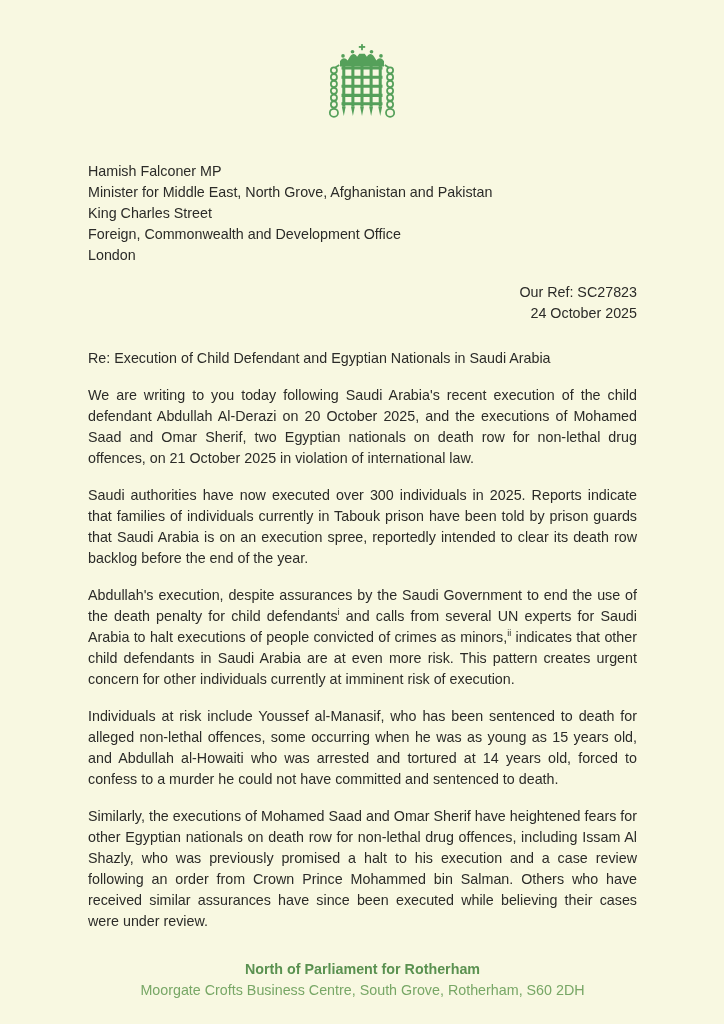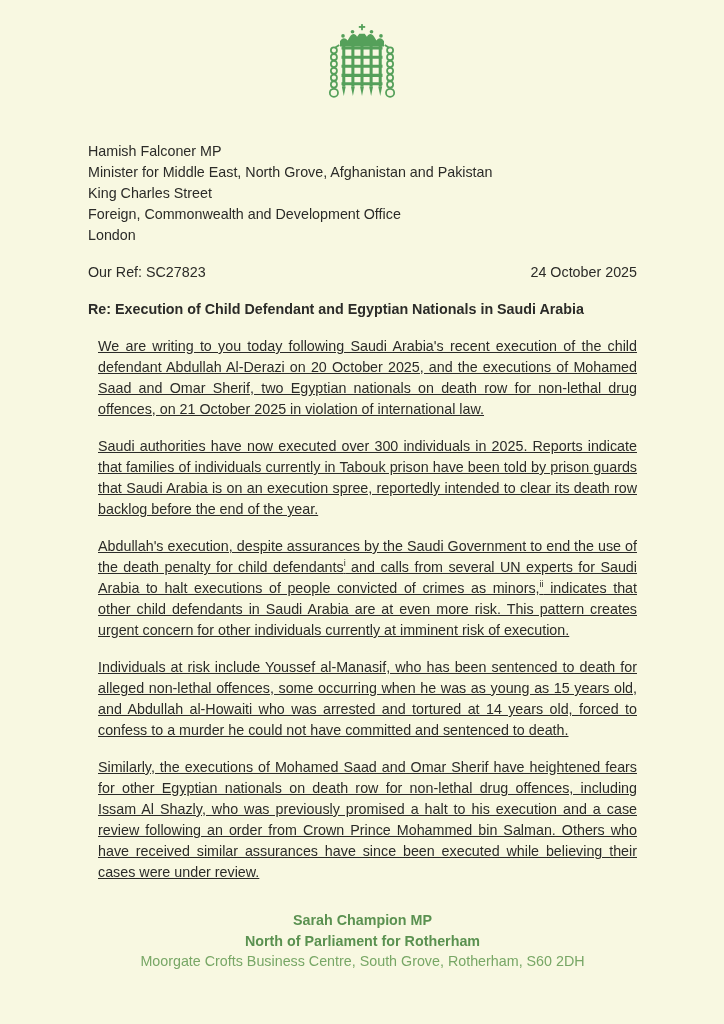--- a/index.html
+++ b/index.html
@@ -8,50 +8,50 @@
     background: #e8e8e8;
   }
   .page {
     position: relative;
     width: 724px;
     height: 1024px;
     margin: 0 auto;
     background: #f8f8e1;
     color: #2b2b28;
     box-sizing: border-box;
-    padding-top: 23px;
+    padding-top: 43px;
     overflow: hidden;
   }
   .logo-wrap {
     text-align: center;
     height: 82px;
   }
   .content {
     padding: 0 87px 0 88px;
     font-size: 14.3px;
     line-height: 21px;
   }
   .address-block {
     margin-top: 36px;
   }
   .ref-row {
     margin-top: 16px;
     display: flex;
     justify-content: space-between;
-    align-items: flex-start;
+    align-items: flex-end;
+    flex-direction: column;
   }
   .salutation { margin-top: 16px; }
   .subject {
-    margin-top: 16px;
-    font-weight: bold;
+    margin-top: 24px;
+    font-weight: normal;
   }
   .body-par {
-    margin: 16px 0 0 10px;
+    margin: 16px 0 0 0;
     text-align: justify;
-    text-decoration: underline;
   }
   sup.fn {
     font-size: 9px;
     line-height: 0;
     vertical-align: super;
   }
   .footer {
     margin-top: 27px;
     text-align: center;
     font-size: 14.3px;
@@ -149,20 +149,19 @@
 
     <p class="body-par">Saudi authorities have now executed over 300 individuals in 2025. Reports indicate that families of individuals currently in Tabouk prison have been told by prison guards that Saudi Arabia is on an execution spree, reportedly intended to clear its death row backlog before the end of the year.</p>
 
     <p class="body-par"><span>Abdullah's execution, despite assurances by the Saudi Government to end the use of the death penalty for child defendants</span><sup class="fn">i</sup><span> and calls from several UN experts for Saudi Arabia to halt executions of people convicted of crimes as minors,</span><sup class="fn">ii</sup><span> indicates that other child defendants in Saudi Arabia are at even more risk. This pattern creates urgent concern for other individuals currently at imminent risk of execution.</span></p>
 
     <p class="body-par">Individuals at risk include Youssef al-Manasif, who has been sentenced to death for alleged non-lethal offences, some occurring when he was as young as 15 years old, and Abdullah al-Howaiti who was arrested and tortured at 14 years old, forced to confess to a murder he could not have committed and sentenced to death.</p>
 
     <p class="body-par">Similarly, the executions of Mohamed Saad and Omar Sherif have heightened fears for other Egyptian nationals on death row for non-lethal drug offences, including Issam Al Shazly, who was previously promised a halt to his execution and a case review following an order from Crown Prince Mohammed bin Salman. Others who have received similar assurances have since been executed while believing their cases were under review.</p>
 
     <div class="footer">
-      <div class="f-bold">Sarah Champion MP</div>
       <div class="f-bold">North of Parliament for Rotherham</div>
       <div class="f-reg">Moorgate Crofts Business Centre, South Grove, Rotherham, S60 2DH</div>
 
     </div>
 
   </div>
 </div>
 
 </body></html>

